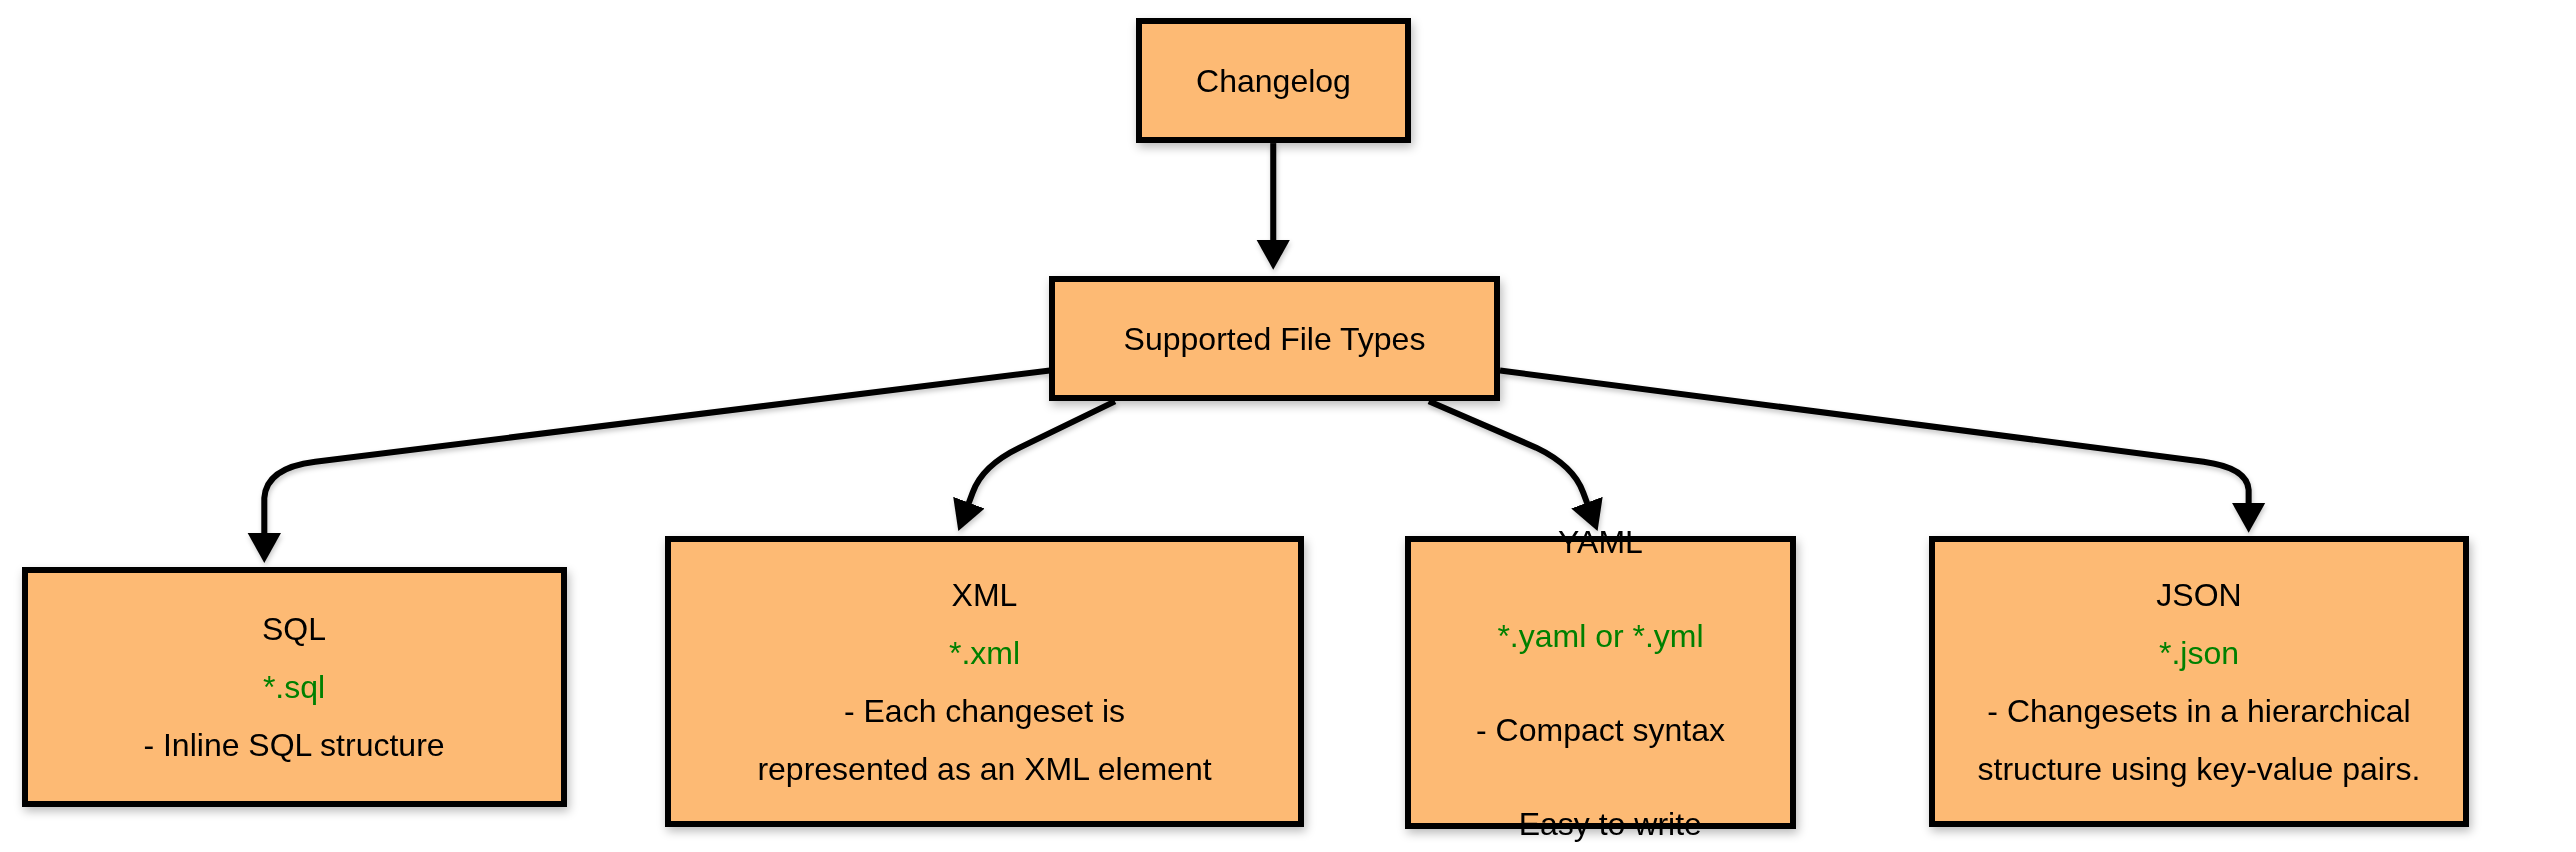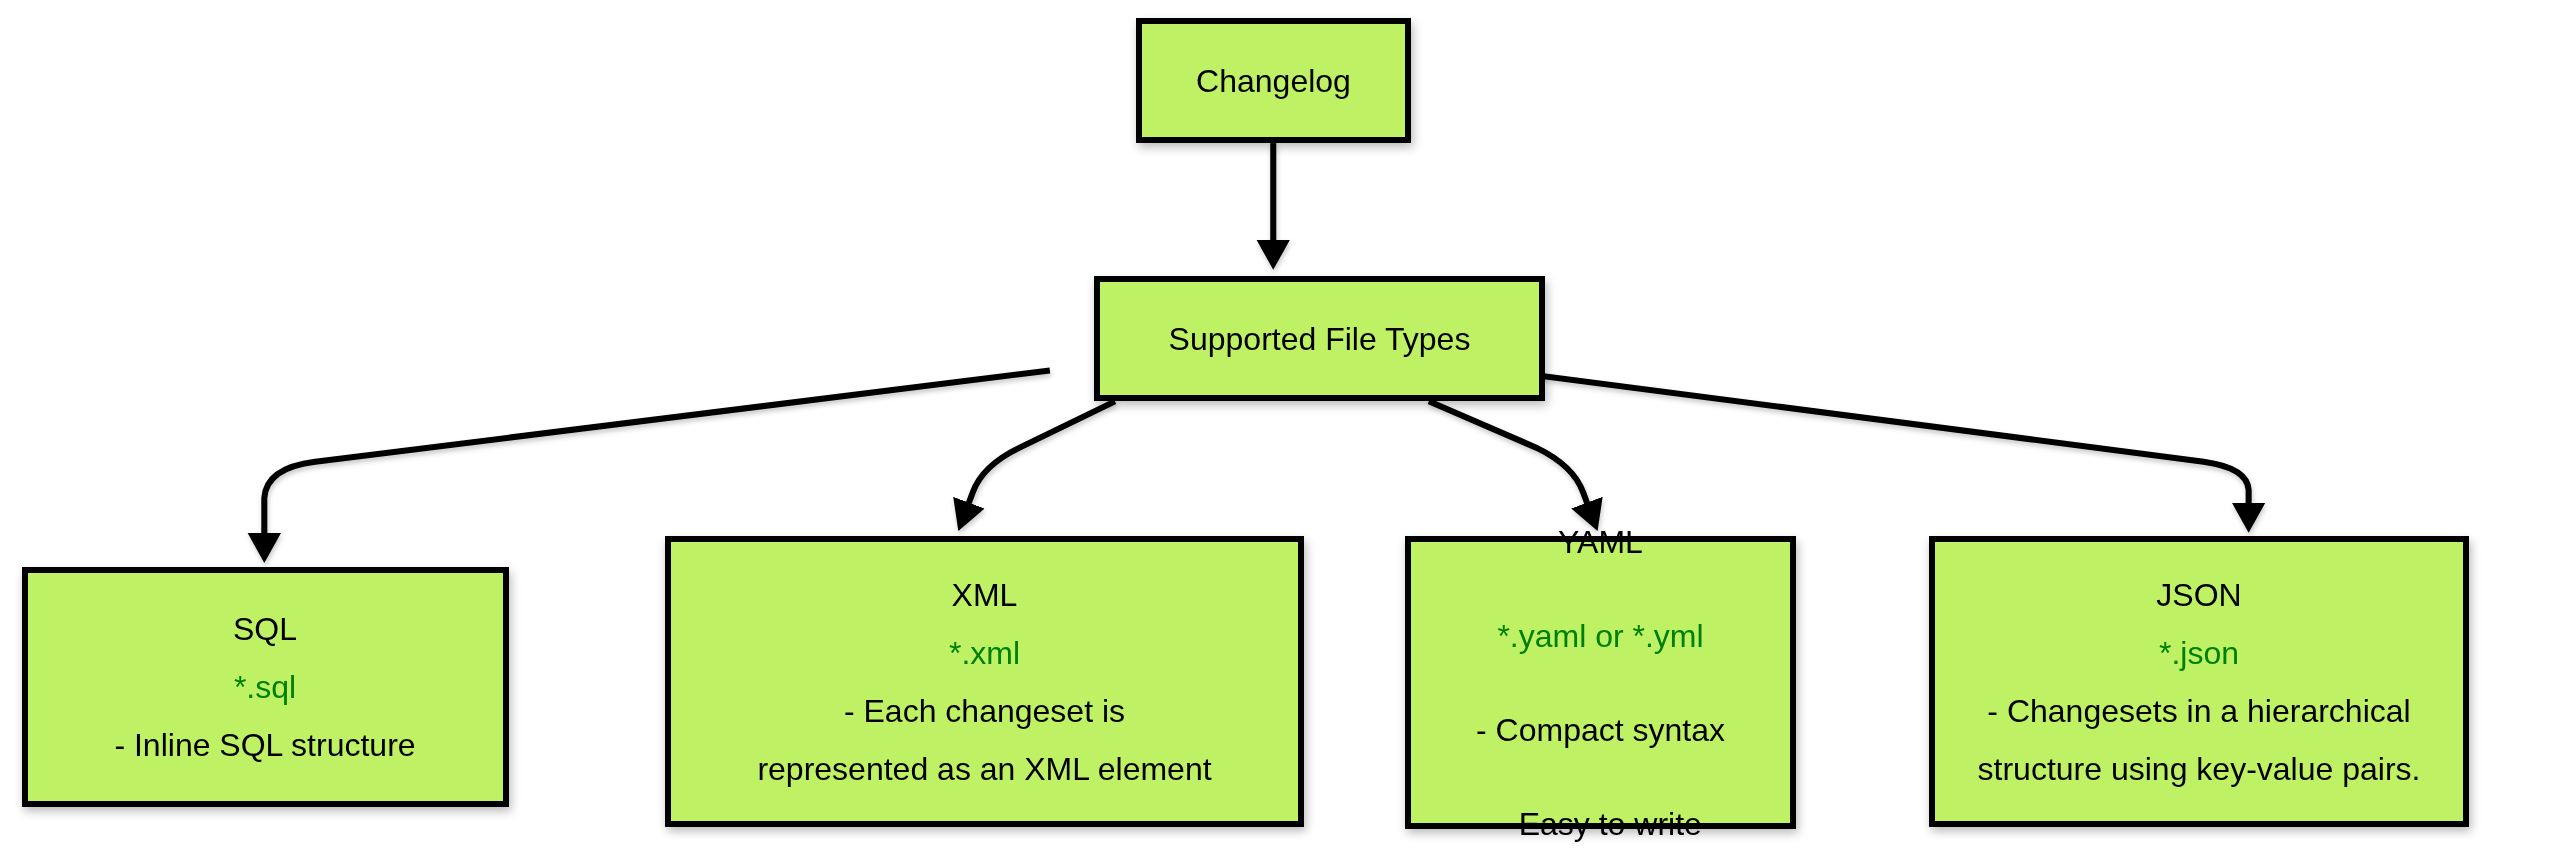--- a/index.html
+++ b/index.html
@@ -25,21 +25,21 @@
     filter: drop-shadow(1.3px 3.4px 2.7px rgba(0,0,0,0.22));
   }
   path.arrow {
     fill: none;
     stroke: #000000;
     stroke-width: 9;
   }
   .node {
     position: absolute;
     box-sizing: border-box;
-    background: #bef264;
+    background: #fdba74;
     border: 6.7px solid #000000;
     display: flex;
     flex-direction: column;
     align-items: center;
     justify-content: center;
     text-align: center;
     color: #000000;
     font-size: 32px;
     line-height: 58px;
     box-shadow: 2px 4.7px 9.4px rgba(0,0,0,0.28);
@@ -63,25 +63,25 @@
     <path class="arrow" d="M1565,552 L470,688 Q397,697 394,742 L394,795" marker-end="url(#ah)"></path>
     <path class="arrow" d="M1662,598 L1520,667 Q1464,694 1450,734 L1444,750" marker-end="url(#ah)"></path>
     <path class="arrow" d="M2130,598 L2290,667 Q2346,694 2360,734 L2366,750" marker-end="url(#ah)"></path>
     <path class="arrow" d="M2236,552 L3285,688 Q3350,697 3352,730 L3352,750" marker-end="url(#ah)"></path>
   </svg>
 
   <div class="node" style="left:1136px; top:18px; width:275px; height:125px;">
     <div class="line">Changelog</div>
   </div>
 
-  <div class="node" style="left:1049px; top:276px; width:451px; height:125px;margin-left:45px;">
+  <div class="node" style="left:1049px; top:276px; width:451px; height:125px;">
     <div class="line">Supported File Types</div>
   </div>
 
-  <div class="node" style="left:21.5px; top:567px; width:487px; height:240px;">
+  <div class="node" style="left:21.5px; top:567px; width:545px; height:240px;">
     <div class="line">SQL</div>
     <div class="line ext" style="color: rgb(0, 128, 0);">*.sql</div>
     <div class="line">- Inline SQL structure</div>
   </div>
 
   <div class="node" style="left:641px; top:536px; width:639px; height:291px;margin-left:24px;">
     <div class="line">XML</div>
     <div class="line ext" style="color: rgb(0, 128, 0);">*.xml</div>
     <div class="line">- Each changeset is</div>
     <div class="line">represented as an XML element</div>

